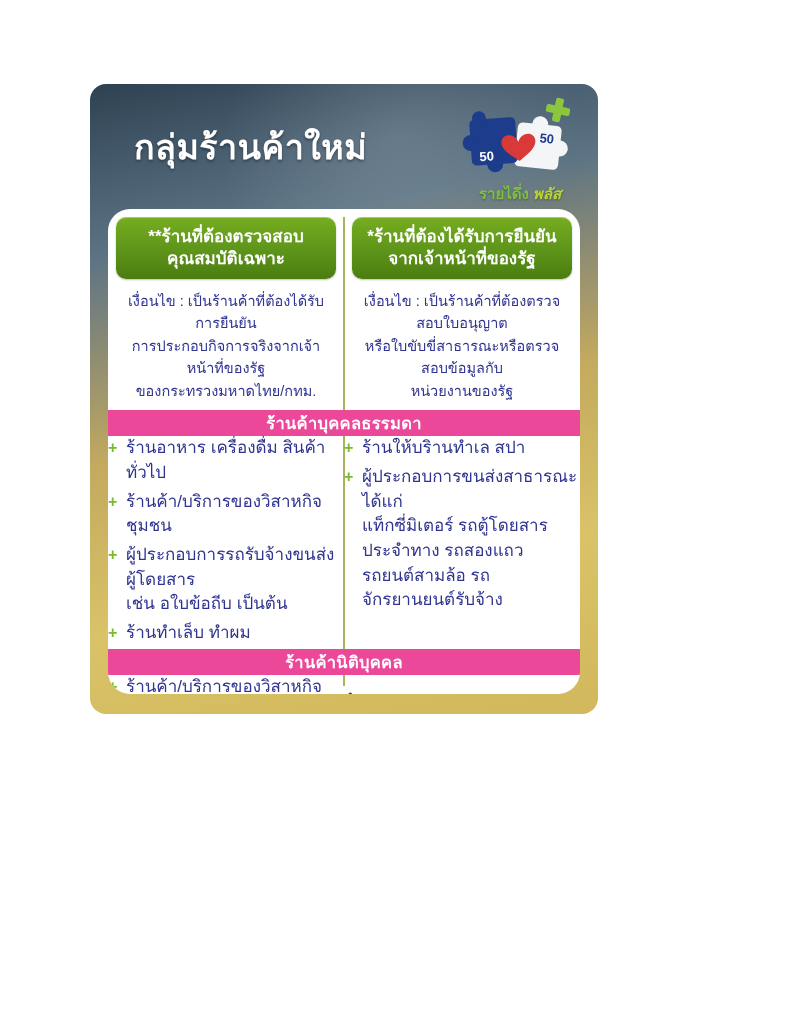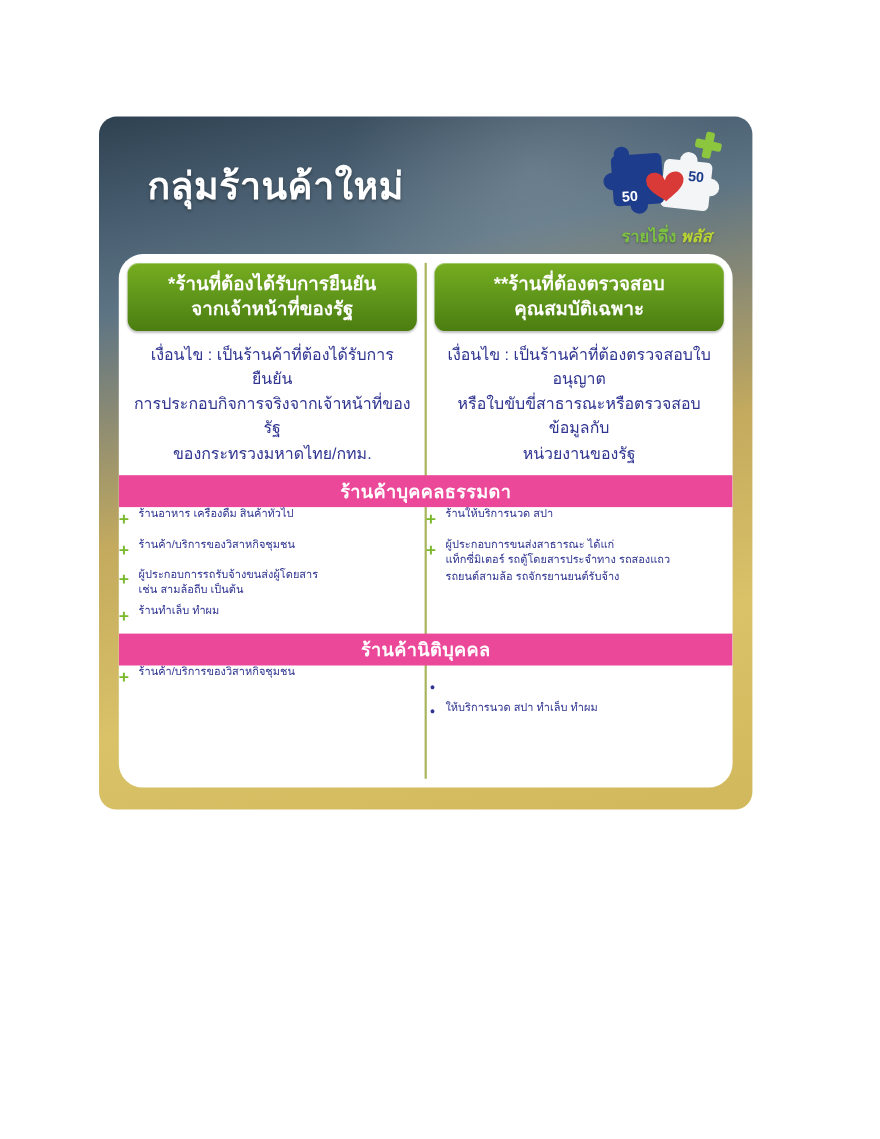--- a/index.html
+++ b/index.html
@@ -1,19 +1,19 @@
 <!DOCTYPE html>
 <html><head>
 <meta charset="utf-8">
 <style>
   html,body{margin:0;padding:0;background:#ffffff;}
   body{width:800px;height:1035px;position:relative;font-family:"Liberation Sans","DejaVu Sans",sans-serif;overflow:hidden;}
 
   .card{
-    position:absolute;left:90px;top:106px;width:594px;height:630px;
+    position:absolute;left:90px;top:84px;width:508px;height:630px;
     border-radius:16px;overflow:hidden;
     background:linear-gradient(168deg,#2e4151 0%,#4a6072 14%,#5d7484 24%,#8a8a74 36%,#c3aa5e 52%,#d9c268 75%,#d2b85c 100%);
   }
   .card::before{
     content:"";position:absolute;right:-60px;top:-160px;width:520px;height:420px;
     background:radial-gradient(closest-side,rgba(255,255,255,0.14),rgba(255,255,255,0) 70%);
     transform:rotate(-18deg);pointer-events:none;
   }
   .card-header{position:relative;height:125px;}
   .card-title{
@@ -56,21 +56,21 @@
   }
   .list-row{display:flex;position:relative;z-index:1;}
   .list-row.grow{flex:1;}
   .col{flex:1;padding:10px 10px 8px 18px;box-sizing:border-box;margin:0;}
   ul.plain{list-style:none;margin:0;padding:0;}
   li.item{display:flex;margin:0 0 4px 0;}
   .marker{
     width:18px;flex:0 0 18px;color:#7ab82c;font-weight:bold;font-size:16px;line-height:1.45;
   }
   .item-text{
-    color:#2f3490;font-size:10px;line-height:1.45;white-space:pre-line;
+    color:#2f3490;font-size:17px;line-height:1.45;white-space:pre-line;
   }
   .sub-list{list-style:none;margin:3px 0 0 0;padding:0 0 0 12px;}
   .sub-item{display:flex;margin:0 0 3px 0;}
   .dot{width:14px;flex:0 0 14px;color:#2f3490;font-size:13px;line-height:1.5;}
 </style>
 </head>
 <body>
 
 <div class="card">
   <div class="card-header">
@@ -105,24 +105,24 @@
       <div class="brand">
         <span>รายไดึ่ง</span><span class="suffix">พลัส</span>
       </div>
     </div>
   </div>
 
   <div class="panel">
     <div class="divider"></div>
 
     <div class="green-row">
+      <div class="green-box">**ร้านที่ต้องตรวจสอบ
+คุณสมบัติเฉพาะ</div>
       <div class="green-box">*ร้านที่ต้องได้รับการยืนยัน
 จากเจ้าหน้าที่ของรัฐ</div>
-      <div class="green-box">**ร้านที่ต้องตรวจสอบ
-คุณสมบัติเฉพาะ</div>
     </div>
 
     <div class="cond-row">
       <div class="cond">เงื่อนไข : เป็นร้านค้าที่ต้องได้รับการยืนยัน
 การประกอบกิจการจริงจากเจ้าหน้าที่ของรัฐ
 ของกระทรวงมหาดไทย/กทม.</div>
       <div class="cond">เงื่อนไข : เป็นร้านค้าที่ต้องตรวจสอบใบอนุญาต
 หรือใบขับขี่สาธารณะหรือตรวจสอบข้อมูลกับ
 หน่วยงานของรัฐ</div>
     </div>
@@ -135,31 +135,31 @@
           <span class="marker">+</span>
           <span class="item-text">ร้านอาหาร เครื่องดื่ม สินค้าทั่วไป</span>
         </li>
         <li class="item">
           <span class="marker">+</span>
           <span class="item-text">ร้านค้า/บริการของวิสาหกิจชุมชน</span>
         </li>
         <li class="item">
           <span class="marker">+</span>
           <span class="item-text">ผู้ประกอบการรถรับจ้างขนส่งผู้โดยสาร
-เช่น สามล้อถีบ เป็นต้น</span>
+เช่น อใบข้อถีบ เป็นต้น</span>
         </li>
         <li class="item">
           <span class="marker">+</span>
           <span class="item-text">ร้านทำเล็บ ทำผม</span>
         </li>
       </ul>
       <ul class="col plain">
         <li class="item">
           <span class="marker">+</span>
-          <span class="item-text">ร้านให้บริการนวด สปา</span>
+          <span class="item-text">ร้านให้บริานทำเล สปา</span>
         </li>
         <li class="item">
           <span class="marker">+</span>
           <span class="item-text">ผู้ประกอบการขนส่งสาธารณะ ได้แก่
 แท็กซี่มิเตอร์ รถตู้โดยสารประจำทาง รถสองแถว
 รถยนต์สามล้อ รถจักรยานยนต์รับจ้าง</span>
         </li>
       </ul>
     </div>
 

